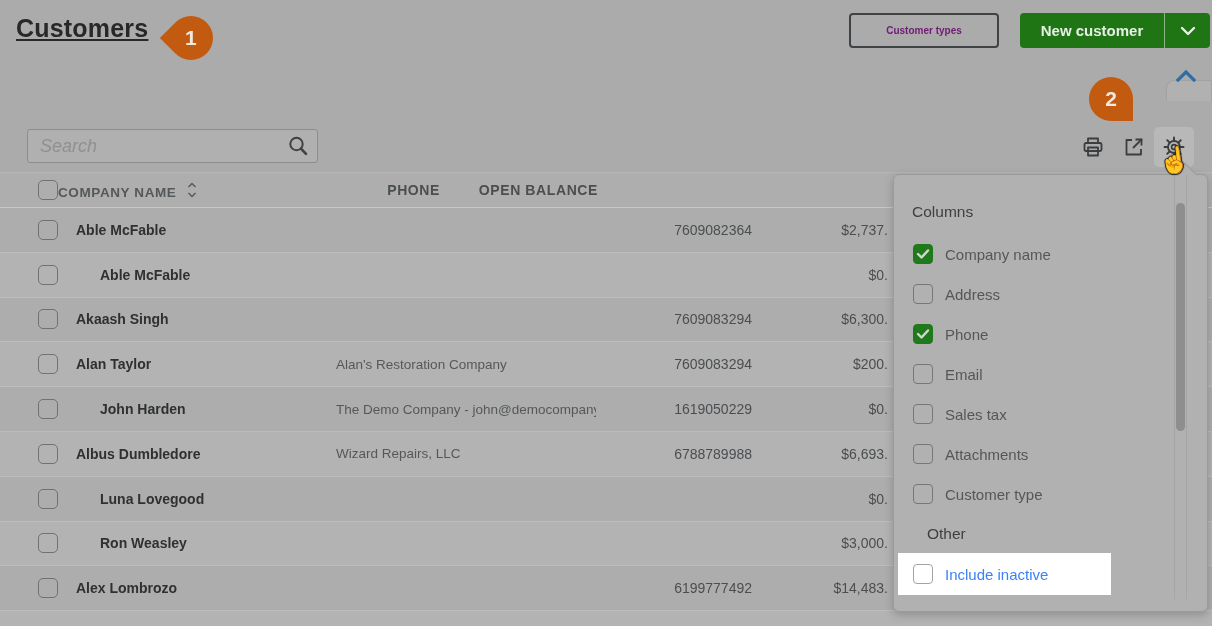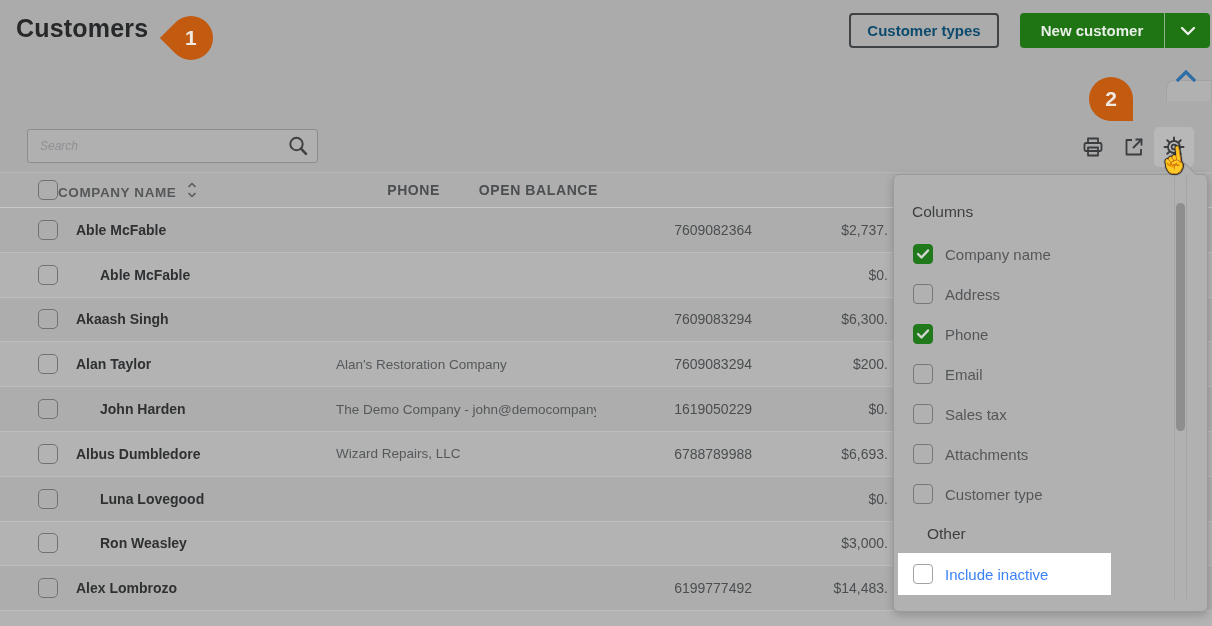--- a/index.html
+++ b/index.html
@@ -1,25 +1,25 @@
 <!DOCTYPE html>
 <html style="--green: #1f7414; --orange: #c25a10; --blue: #2d6ea6; --check-green: #20791b;"><head>
 <meta charset="utf-8">
 <style>
   * { margin:0; padding:0; box-sizing:border-box; }
   html,body { width:1212px; height:626px; }
   body { font-family:"Liberation Sans", sans-serif; background:#ababab; overflow:hidden; }
   .stage { position:relative; width:1212px; height:626px; background:#ababab; }
 
   
-  .page-title { position:absolute; left:16px; top:14px; font-size:25px; font-weight:600; color:#26282a; letter-spacing:.2px; }
+  .page-title { position:absolute; left:16px; top:14px; font-size:25px; font-weight:600; color:#26282a; letter-spacing:.2px;text-decoration:underline; }
 
   .btn-outline { position:absolute; left:849px; top:13px; width:150px; height:35px;
     background:transparent; border:2px solid #3f4346; border-radius:4px;
-    font-size:15px; font-weight:700; color:#0c4a6e; cursor:pointer; font-family:inherit; }
+    font-size:10px; font-weight:700; color:#701a75; cursor:pointer; font-family:inherit; }
   .split-btn { position:absolute; left:1020px; top:13px; width:190px; height:35px; display:flex; border-radius:4px; overflow:hidden; }
   .btn-green { background:var(--green); color:#e9efe8; border:none; font-family:inherit; font-size:15px; font-weight:700; cursor:pointer; }
   .btn-green.main { flex:1 1 auto; }
   .btn-green.caret { width:46px; border-left:1px solid rgba(230,235,230,.55); display:flex; align-items:center; justify-content:center; }
 
   
   .callout { position:absolute; width:44px; height:44px; background:var(--orange);
     display:flex; align-items:center; justify-content:center; color:#efe9e2; font-size:21px; font-weight:700; z-index:30; }
   .callout-1 { left:169px; top:16px; border-radius:0 50% 50% 50%; transform:rotate(-45deg); }
   .callout-1 span { transform:rotate(45deg); }
@@ -27,21 +27,21 @@
 
   
   .collapse-tab { position:absolute; left:1166px; top:80px; width:46px; height:21px;
     background:#b1b1b1; border:1px solid #a2a2a2; border-bottom:none; border-top-left-radius:8px; }
   .collapse-chevron { position:absolute; left:1173px; top:67px; width:26px; height:18px; cursor:pointer; }
 
   
   .search-box { position:absolute; left:27px; top:129px; width:291px; height:34px;
     background:#b0b0b0; border:1px solid #8d8d8d; border-radius:3px; display:flex; align-items:center; }
   .search-box input { flex:1; border:none; background:transparent; outline:none; padding:0 8px 0 12px;
-    font-family:inherit; font-size:12px; font-style:italic; color:#4a4c4e; }
+    font-family:inherit; font-size:18px; font-style:italic; color:#4a4c4e; }
   .search-box input::placeholder { color:#8e9093; font-style:italic; }
   .search-icon { width:26px; height:26px; margin-right:6px; }
 
   .tool-btn { position:absolute; top:134px; width:24px; height:26px; background:transparent; border:none; cursor:pointer; padding:0; }
   .tool-print { left:1081px; }
   .tool-export { left:1122px; }
   .tool-gear { left:1162px; }
   .gear-highlight { position:absolute; left:1154px; top:127px; width:40px; height:40px; background:#b8b8b8; border-radius:5px; }
   .hand-cursor { position:absolute; left:1159px; top:146px; z-index:40; font-size:25px; color:#ececec;
     text-shadow:-1px 0 1px #2a2a2a, 1px 0 1px #2a2a2a, 0 -1px 1px #2a2a2a, 0 1px 1px #2a2a2a; transform:rotate(-8deg); }

